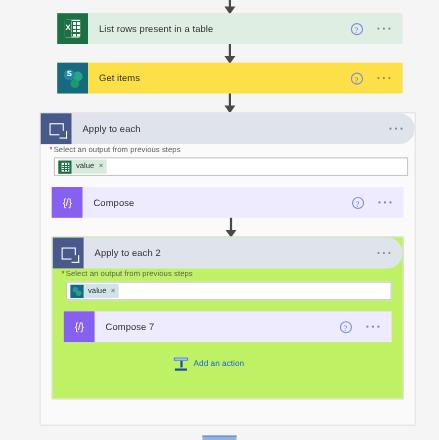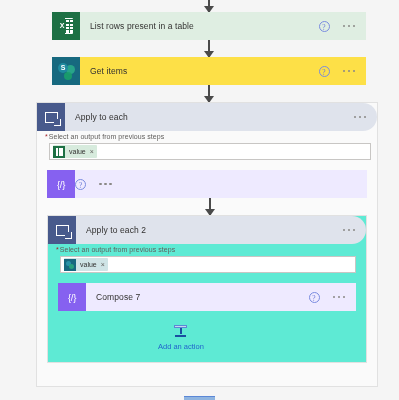--- a/index.html
+++ b/index.html
@@ -174,21 +174,21 @@
     right: -4px; bottom: -4px;
     width: 6px; height: 6px;
     border-right: 1.3px solid #fff;
     border-bottom: 1.3px solid #fff;
     background: #485a8c;
   }
 
   
   .scope {
     position: absolute;
-    background: #5eead4;
+    background: #bef264;
     border: 1px solid #e1e1e1;
     box-sizing: border-box;
   }
   .scope-outer {
     background: #fafafa;
   }
   .scope-header {
     display: flex;
     align-items: center;
     height: 28px;
@@ -386,20 +386,21 @@
       </span>
       <span class="token-text">value</span>
       <span class="token-x">×</span>
     </div>
   </div>
 
   <div class="action-card" style="left:10px; top:67px; width:320px; background:#eeeaff;">
     <div class="card-icon compose-tile">
       <span class="glyph-compose">{/}</span>
     </div>
+    <div class="card-title">Compose</div>
     <div class="card-actions">
       <div class="help-icon">?</div>
       <div class="ellipsis-icon">
         <i></i>
           <i></i>
           <i></i>
       </div>
     </div>
   </div>
 
@@ -446,21 +447,21 @@
       <div class="card-actions">
         <div class="help-icon">?</div>
         <div class="ellipsis-icon">
           <i></i>
             <i></i>
             <i></i>
         </div>
       </div>
     </div>
 
-    <div class="add-action" style="left:110px; top:108px;flex-direction:column;">
+    <div class="add-action" style="left:110px; top:108px;">
       <span class="insert-icon">
         <span class="top-bar"></span>
         <span class="stem"></span>
         <span class="bottom-bar"></span>
       </span>
       <span class="add-action-label">Add an action</span>
     </div>
   </div>
 </div>
 

